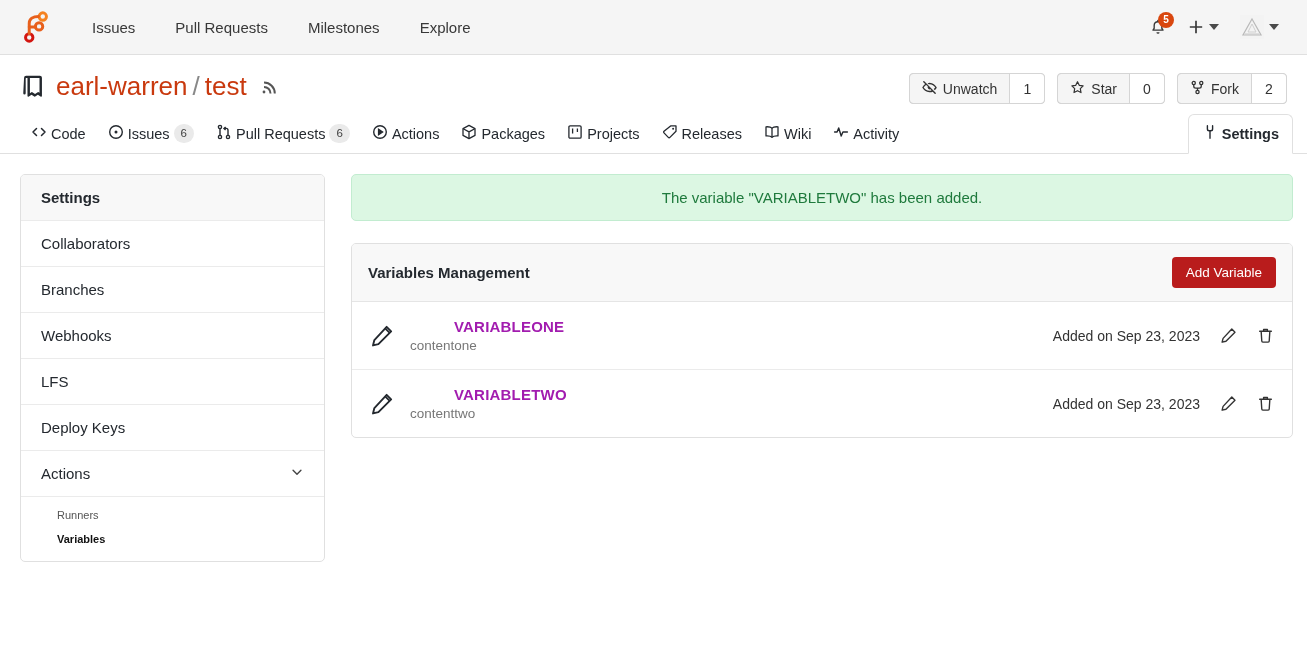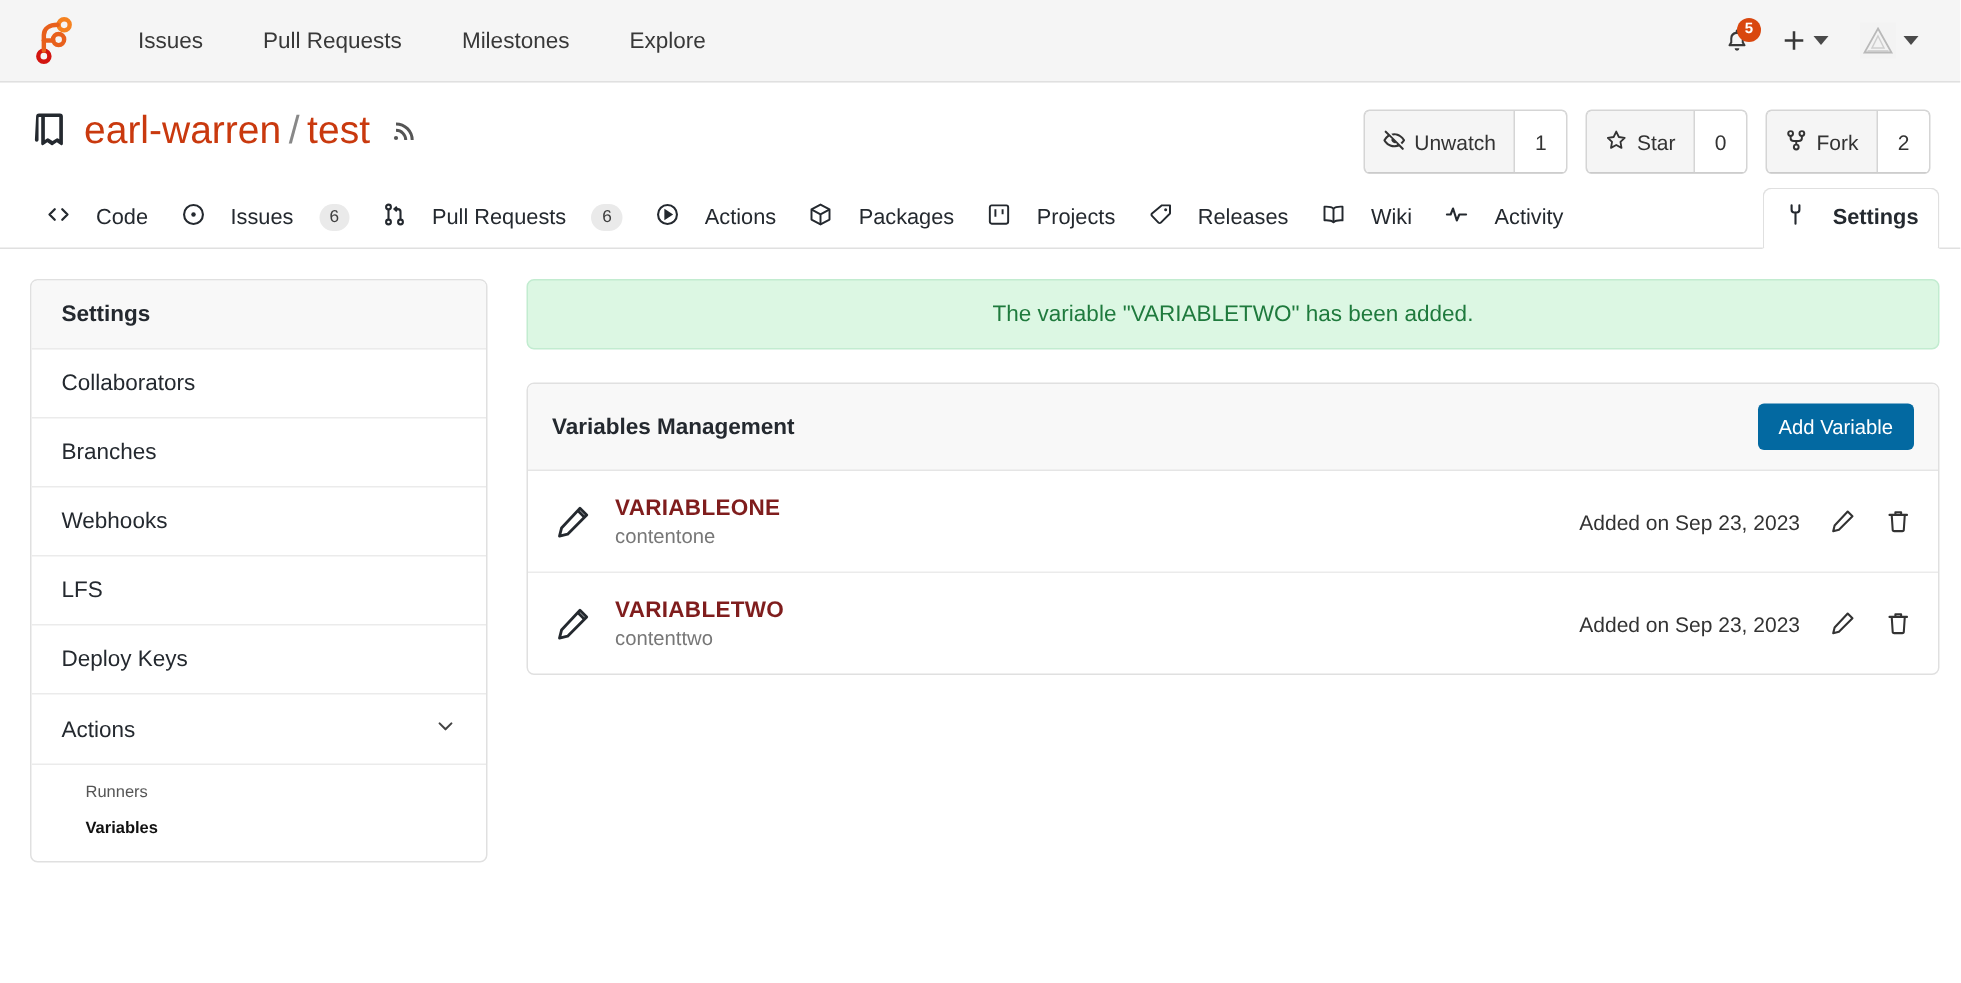--- a/index.html
+++ b/index.html
@@ -94,21 +94,21 @@
     margin-left: auto;
     display: flex; gap: 12px;
     padding-top: 2px;
   }
   .btn-group {
     display: flex;
     border: 1px solid #d5d5d5;
     border-radius: 4px;
     overflow: hidden;
     background: #a3a3a3;
-    height: 43px;
+    height: 31px;
   }
   .btn-group .bg-main {
     display: flex; align-items: center; gap: 6px;
     padding: 0 12px;
     font-size: 14px;
     background: #f5f5f5;
     color: #333;
     cursor: pointer;
     border-right: 1px solid #d5d5d5;
   }
@@ -126,21 +126,21 @@
   .repo-tabs {
     margin-top: 12px;
     padding: 0 14px 0 20px;
     display: flex;
     align-items: flex-end;
     border-bottom: 1px solid #e0e0e0;
     height: 38px;
     position: relative;
   }
   .repo-tab {
-    display: flex; align-items: center; gap: 17px;
+    display: flex; align-items: center; gap: 4px;
     padding: 0 11px 10px 11px;
     font-size: 14.5px;
     color: #24292f;
     cursor: pointer;
     white-space: nowrap;
     text-decoration: none;
   }
   .repo-tab .tab-badge {
     background: #eaeaea;
     color: #404040;
@@ -222,40 +222,40 @@
   .panel-head {
     background: #f8f8f8;
     border-bottom: 1px solid #e5e5e5;
     padding: 13px 16px;
     display: flex; align-items: center;
     min-height: 52px;
   }
   .panel-title { font-size: 15px; font-weight: bold; color: #24292f; }
   .btn-primary {
     margin-left: auto;
-    background: #0369a1;
+    background: #b91c1c;
     color: #fff;
     font-size: 13.5px;
     border: none;
     border-radius: 4px;
     padding: 8px 14px;
     cursor: pointer;
     font-family: inherit;
   }
 
   .var-row {
     display: flex;
     align-items: center;
     padding: 16px 18px;
     border-bottom: 1px solid #ebebeb;
   }
   .var-row:last-child { border-bottom: none; }
   .var-pencil { margin-right: 16px; color: #24292f; display: flex; align-items: center; }
   .var-texts { display: flex; flex-direction: column; gap: 3px; }
-  .var-name { font-size: 15px; font-weight: bold; color: #7f1d1d; letter-spacing: .2px; }
+  .var-name { font-size: 15px; font-weight: bold; color: #a21caf; letter-spacing: .2px; margin-left: 44px; }
   .var-content { font-size: 13.5px; color: #777; }
   .var-right {
     margin-left: auto;
     display: flex; align-items: center; gap: 20px;
   }
   .var-date { font-size: 14px; color: #333; }
   .icon-btn { cursor: pointer; color: #333; display: flex; align-items: center; }
 </style>
 </head>
 <body>

